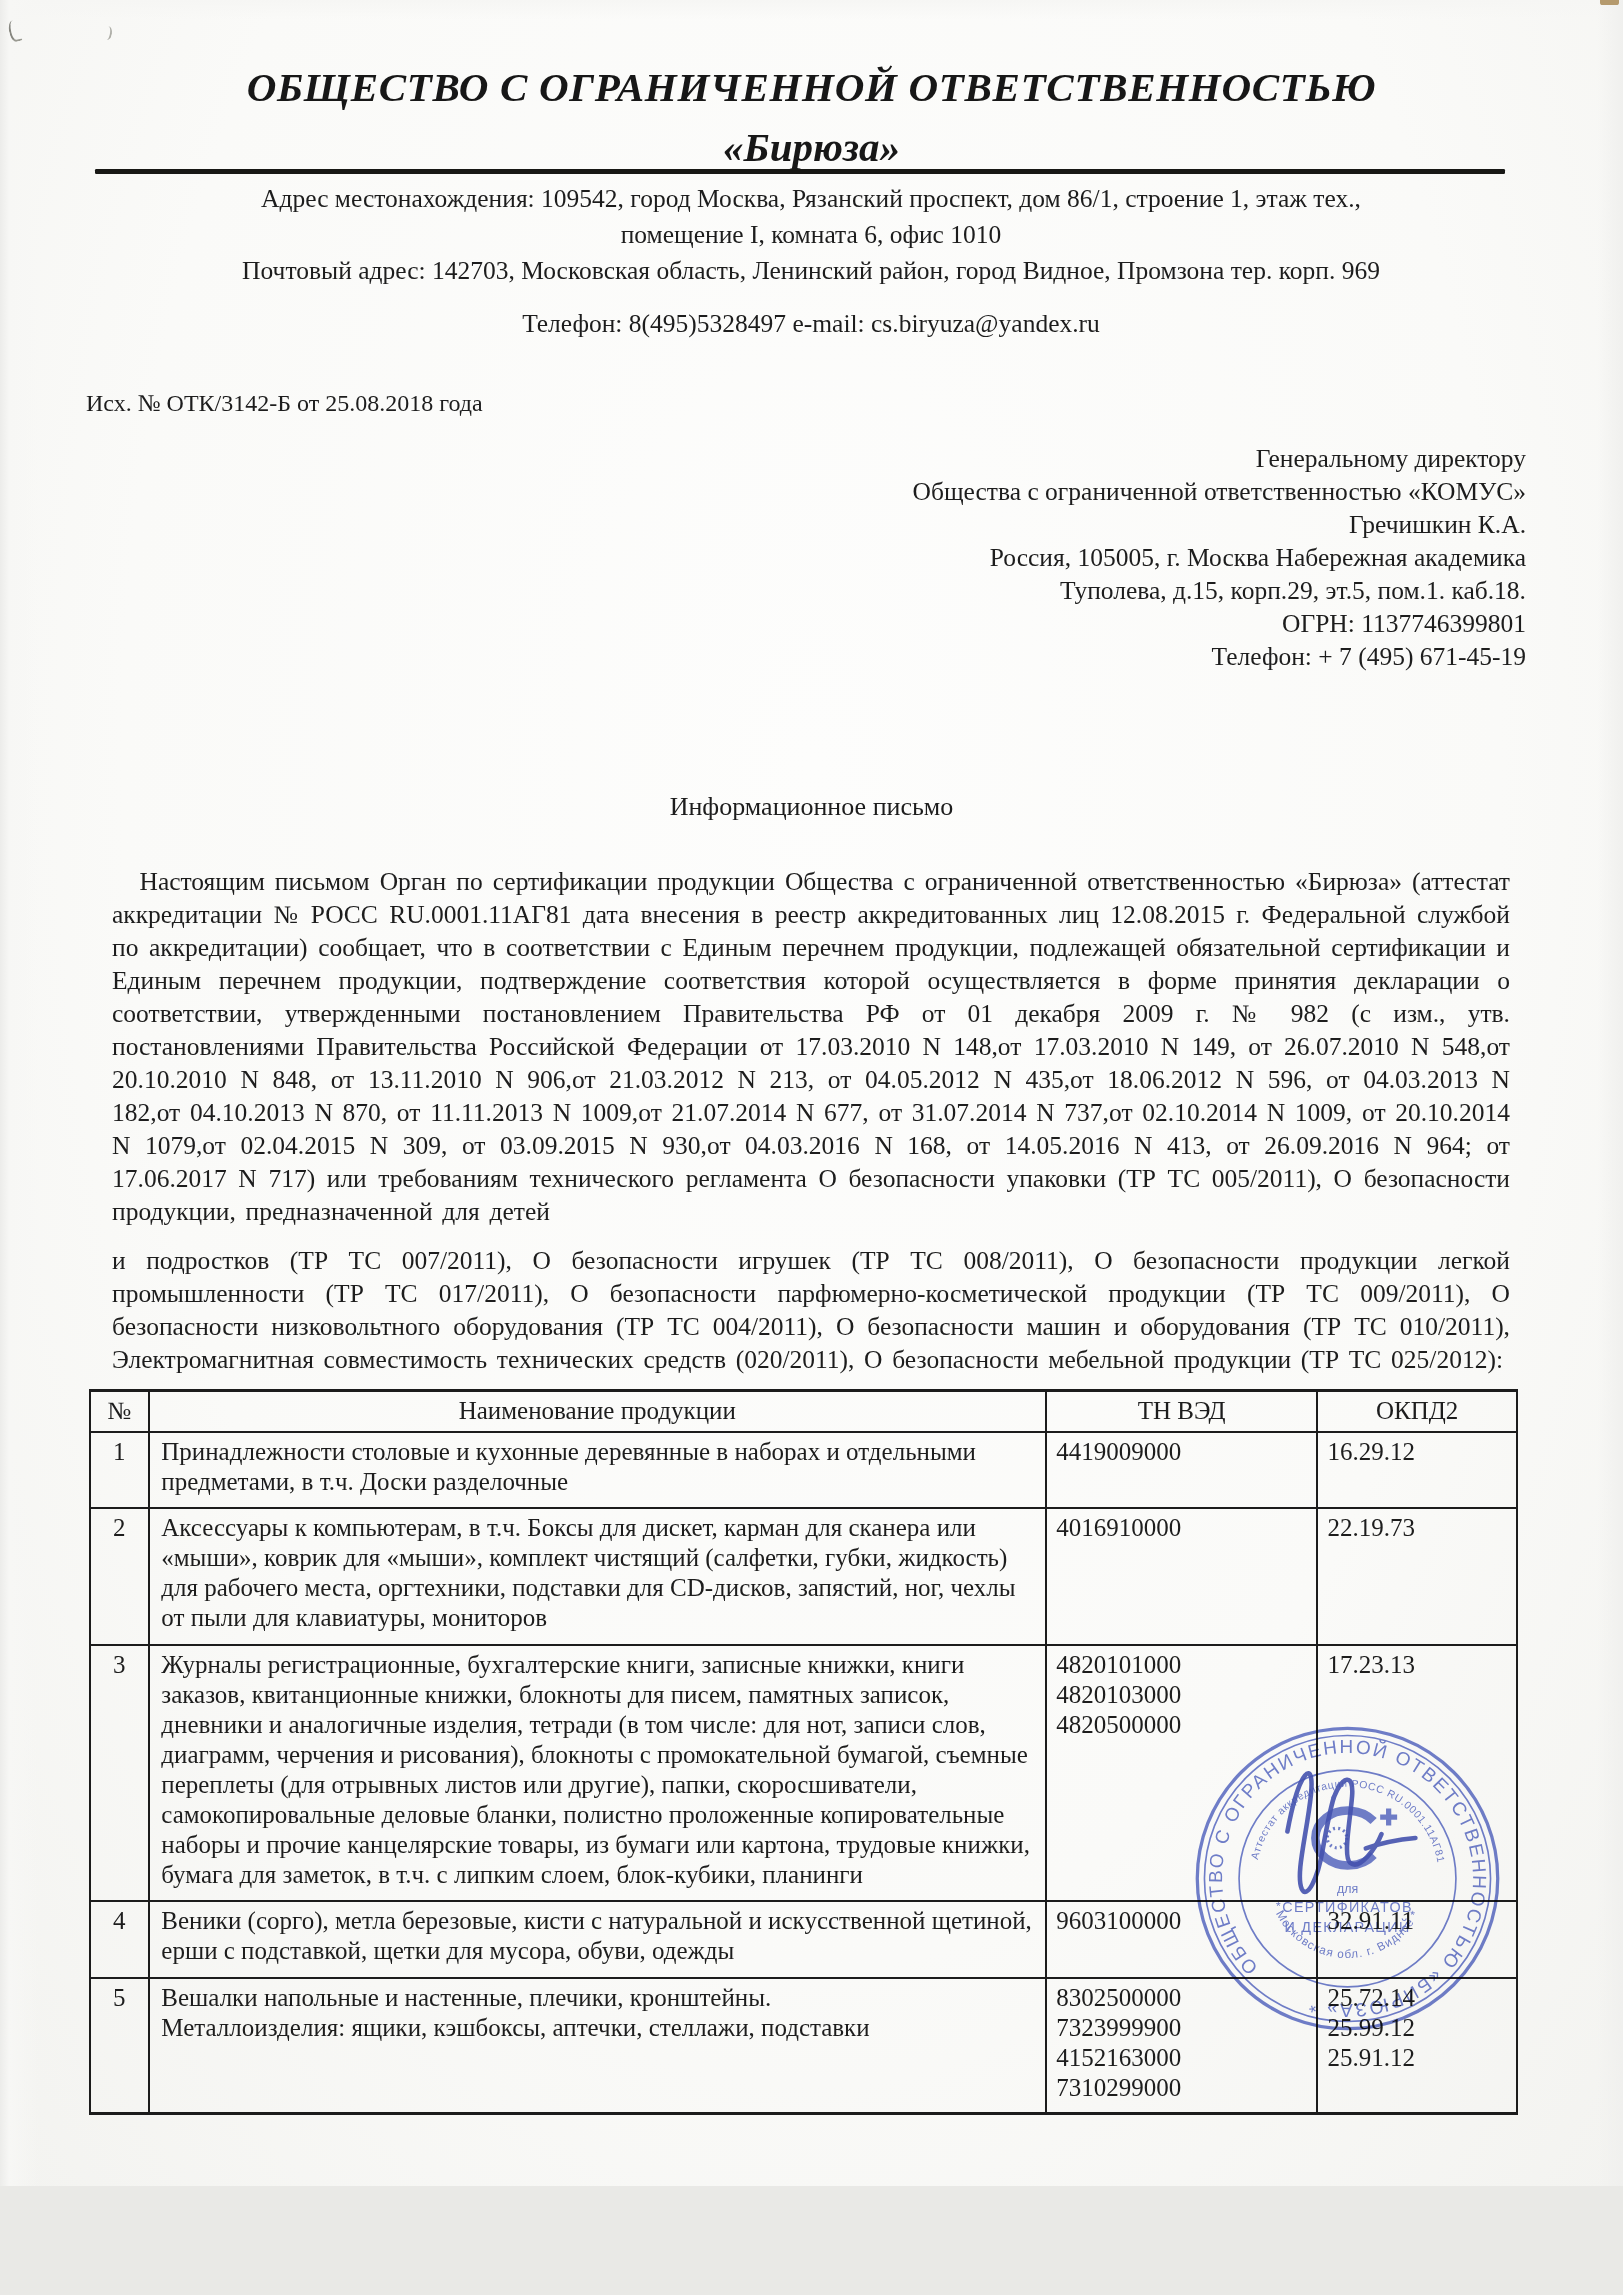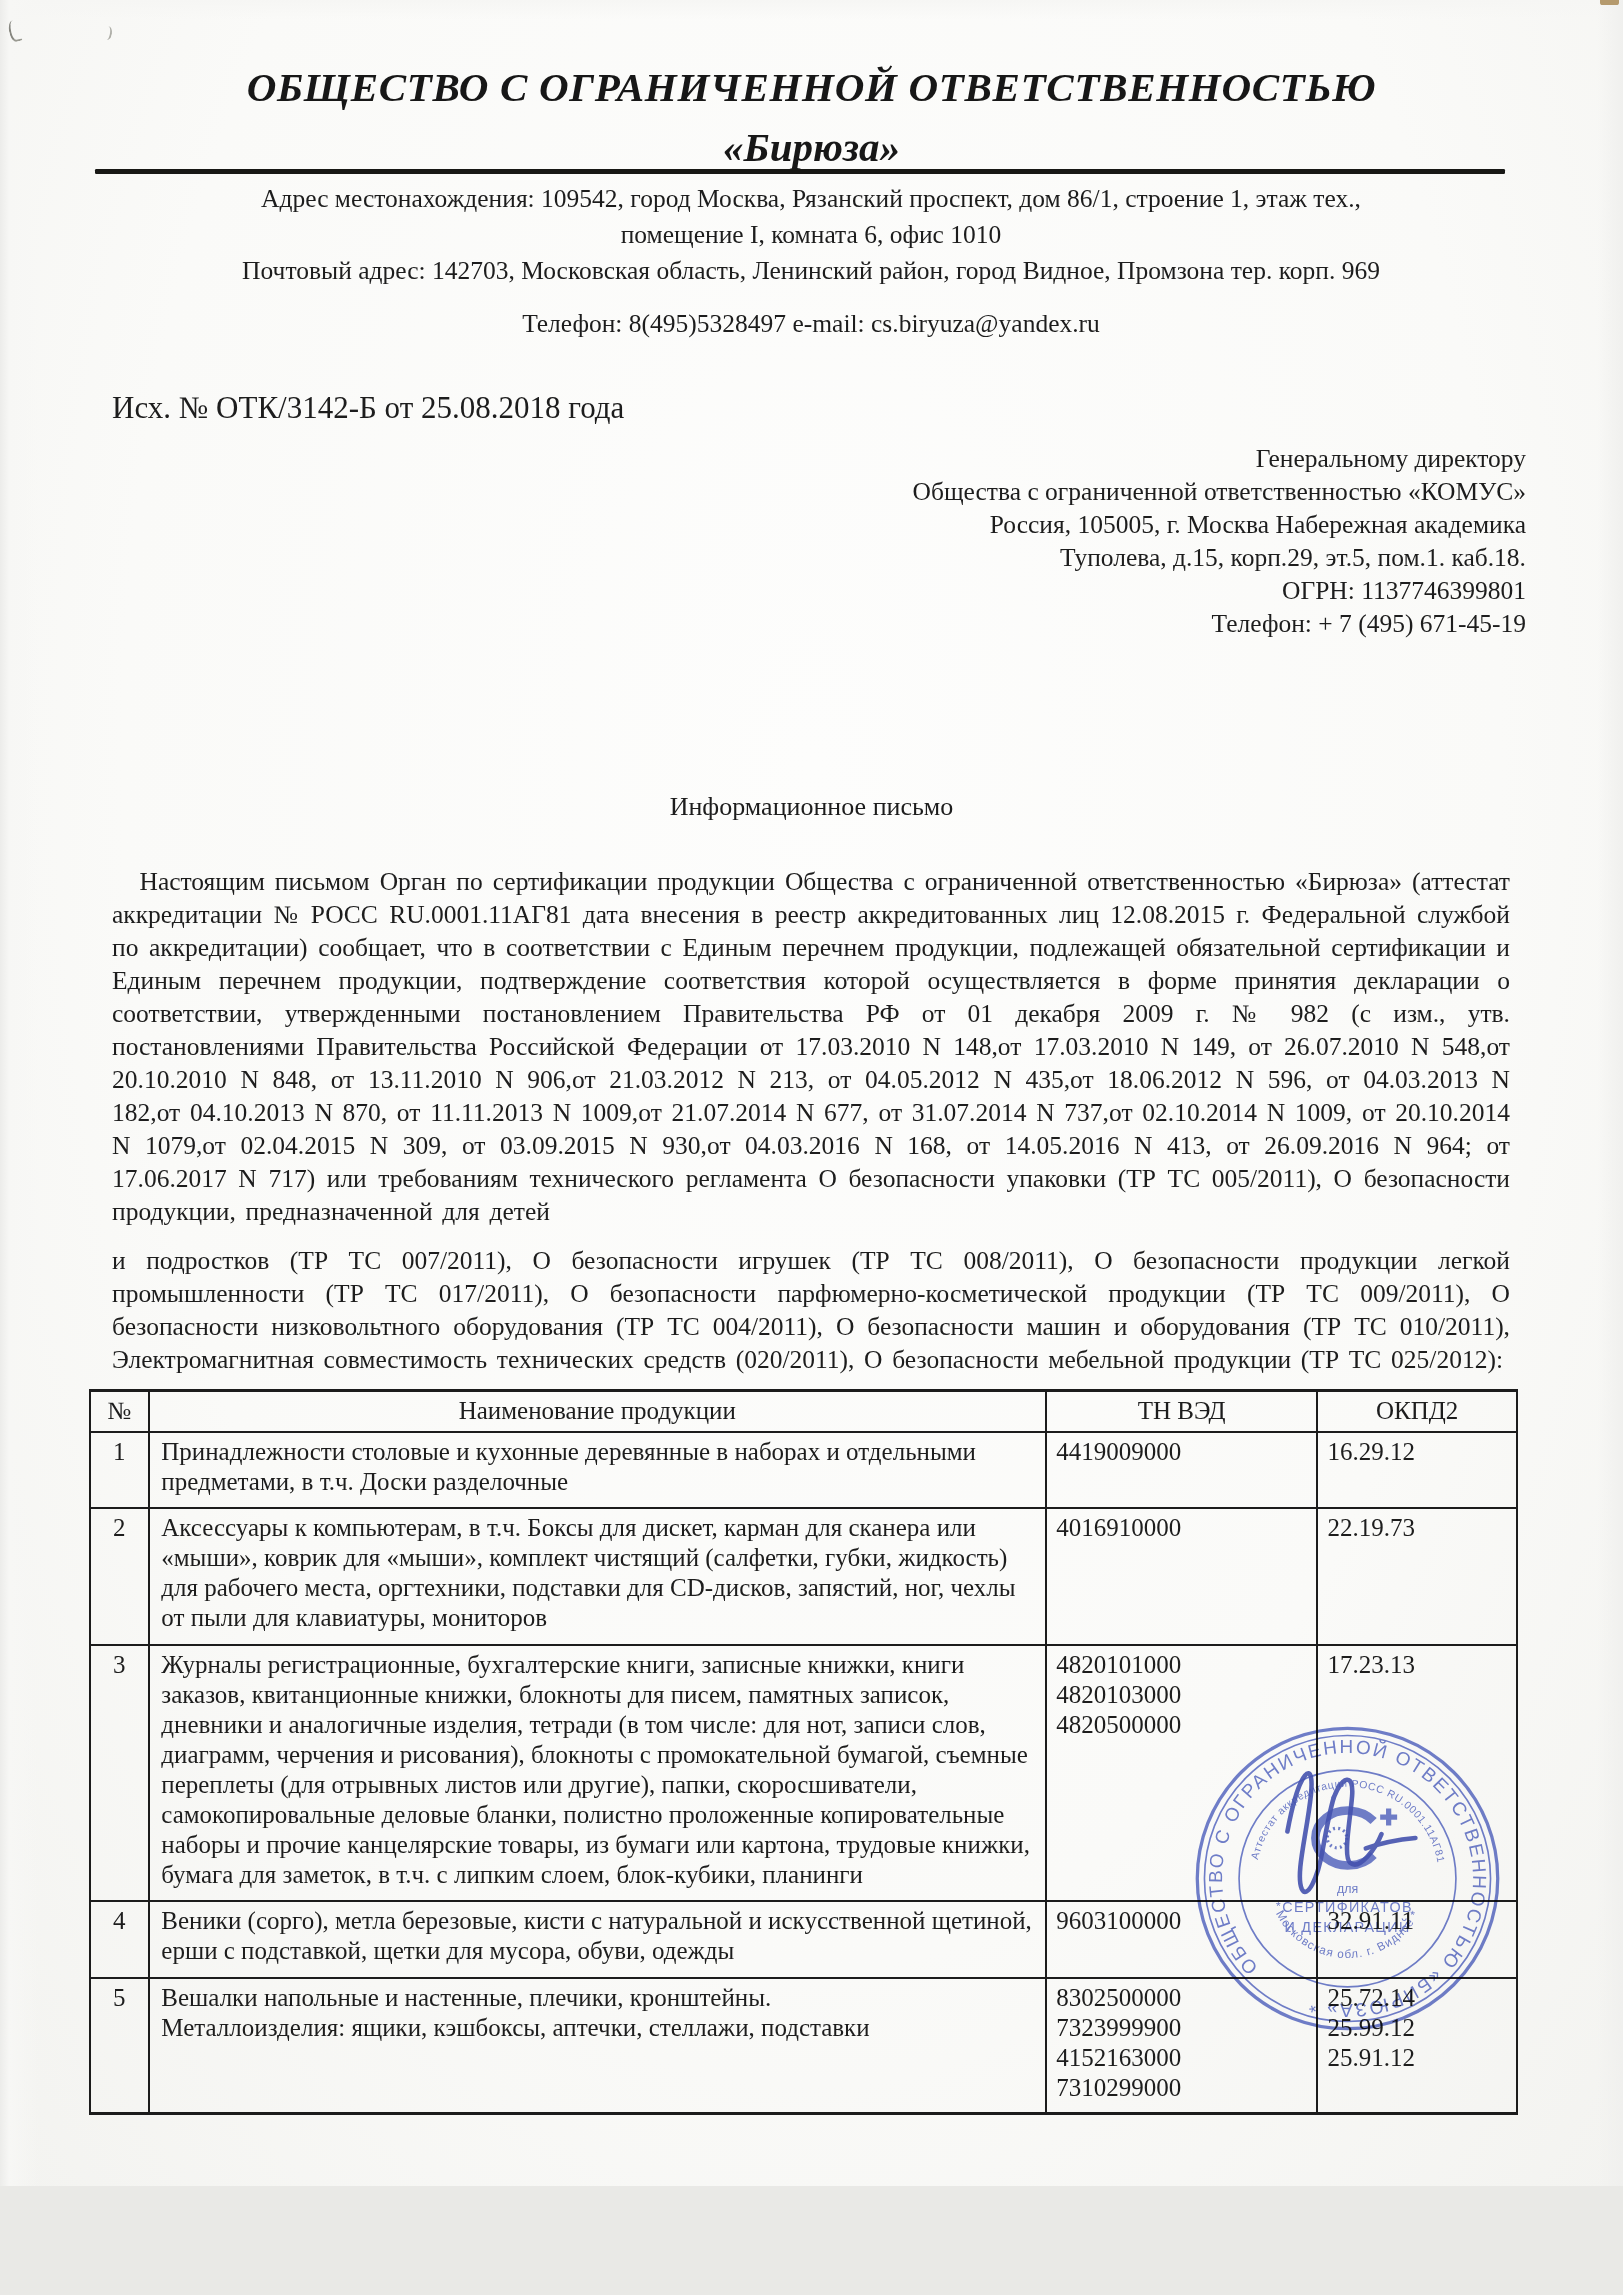--- a/index.html
+++ b/index.html
@@ -15,21 +15,21 @@
     font-family:"Liberation Serif","DejaVu Serif",serif;
     color:#1d1d1d;
   }
   
   .company-head{position:absolute;top:63px;left:0;width:100%;text-align:center;}
   .company-head .l1{font-size:41px;font-weight:bold;font-style:italic;letter-spacing:0.7px;color:#171717;}
   .company-head .l2{font-size:41px;font-weight:bold;font-style:italic;margin-top:12px;color:#171717;}
   .head-rule{position:absolute;top:169px;left:95px;width:1410px;height:4.6px;background:#181815;border-radius:1.3px;}
   .addr-block{position:absolute;top:181px;left:96px;width:1430px;text-align:center;font-size:25.5px;line-height:36px;}
   .org-block{position:absolute;top:306px;left:96px;width:1430px;text-align:center;font-size:25.5px;line-height:36px;}
-  .ref-line{position:absolute;top:390px;left:112px;font-size:31px;}
+  .ref-line{position:absolute;top:390px;left:86px;font-size:24px;}
   .recipient{position:absolute;top:442px;left:96px;width:1430px;text-align:right;font-size:25.5px;line-height:33px;}
   .letter-title{position:absolute;top:792px;left:0;width:100%;text-align:center;font-size:26px;}
   .body-text{position:absolute;top:849px;left:96px;width:1430px;font-size:25.5px;line-height:33px;text-align:justify;word-spacing:3.3px;}
   .body-text p{margin:16px;}
   .body-text p.indent{text-indent:27.5px;}
   
   .prod-table{position:absolute;top:1389px;left:89px;width:1429px;border-collapse:collapse;table-layout:fixed;font-size:25px;}
   .prod-table th,.prod-table td{border:2px solid #1c1c1c;vertical-align:top;line-height:30px;}
   .prod-table thead th{font-weight:normal;text-align:center;padding:3.9px 2.6px 5.2px;border-bottom:2.6px solid #1c1c1c;}
   .prod-table thead{border-top:3.3px solid #1c1c1c;}
@@ -73,20 +73,21 @@
 
   <div class="org-block">
     <div>Телефон: 8(495)5328497 e-mail: cs.biryuza@yandex.ru</div>
   </div>
 
   <div class="ref-line">Исх. № ОТК/3142-Б от 25.08.2018 года</div>
 
   <div class="recipient">
     <div>Генеральному директору</div>
     <div>Общества с ограниченной ответственностью «КОМУС»</div>
+    <div>Гречишкин К.А.</div>
     <div>Россия, 105005, г. Москва Набережная академика</div>
     <div>Туполева, д.15, корп.29, эт.5, пом.1. каб.18.</div>
     <div>ОГРН: 1137746399801</div>
     <div>Телефон: + 7 (495) 671-45-19</div>
   </div>
 
   <div class="letter-title">Информационное письмо</div>
 
   <div class="body-text">
     <p class="indent">Настоящим письмом Орган по сертификации продукции Общества с ограниченной ответственностью «Бирюза» (аттестат аккредитации № РОСС RU.0001.11АГ81 дата внесения в реестр аккредитованных лиц  12.08.2015 г. Федеральной службой по аккредитации) сообщает, что в соответствии с Единым перечнем продукции, подлежащей обязательной сертификации и Единым перечнем продукции, подтверждение соответствия которой осуществляется в форме принятия декларации о соответствии, утвержденными постановлением Правительства РФ от 01 декабря 2009 г. № 982 (с изм., утв. постановлениями Правительства Российской Федерации от 17.03.2010 N 148,от 17.03.2010 N 149, от 26.07.2010 N 548,от 20.10.2010 N 848, от 13.11.2010 N 906,от 21.03.2012 N 213, от 04.05.2012 N 435,от 18.06.2012 N 596, от 04.03.2013 N 182,от 04.10.2013 N 870, от 11.11.2013 N 1009,от 21.07.2014 N 677, от 31.07.2014 N 737,от 02.10.2014 N 1009, от 20.10.2014 N 1079,от 02.04.2015 N 309, от 03.09.2015 N 930,от 04.03.2016 N 168, от 14.05.2016 N 413, от 26.09.2016 N 964; от 17.06.2017 N 717) или требованиям технического регламента О безопасности упаковки (ТР ТС 005/2011), О безопасности продукции, предназначенной для детей</p>

